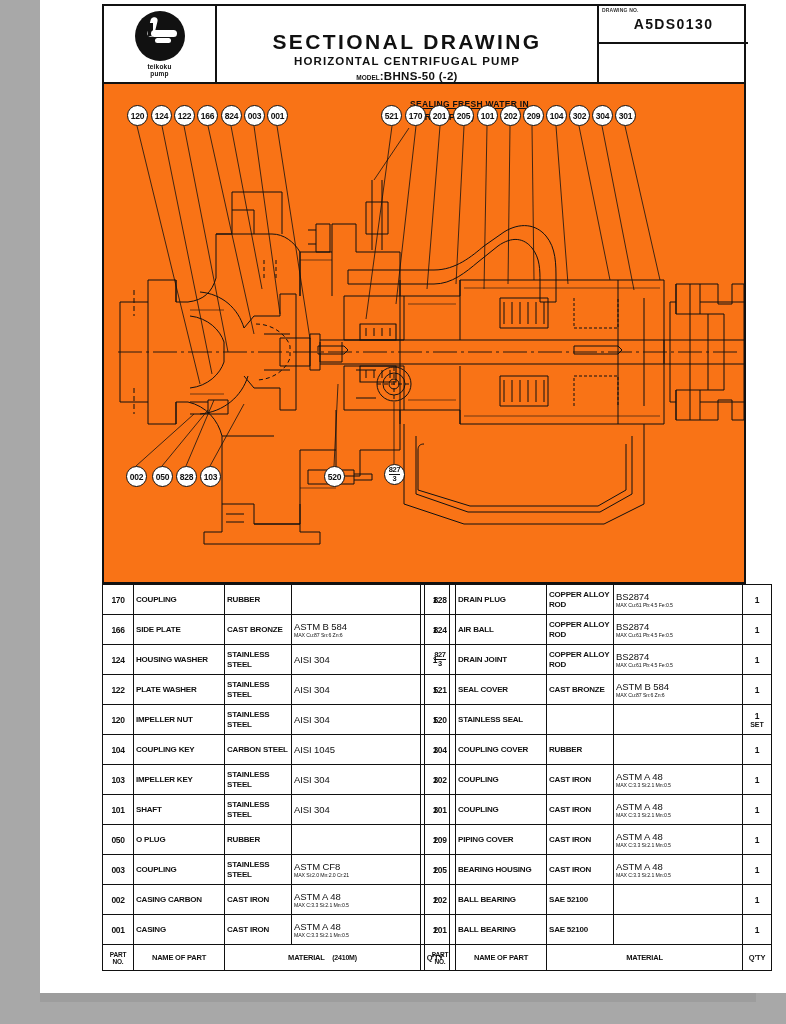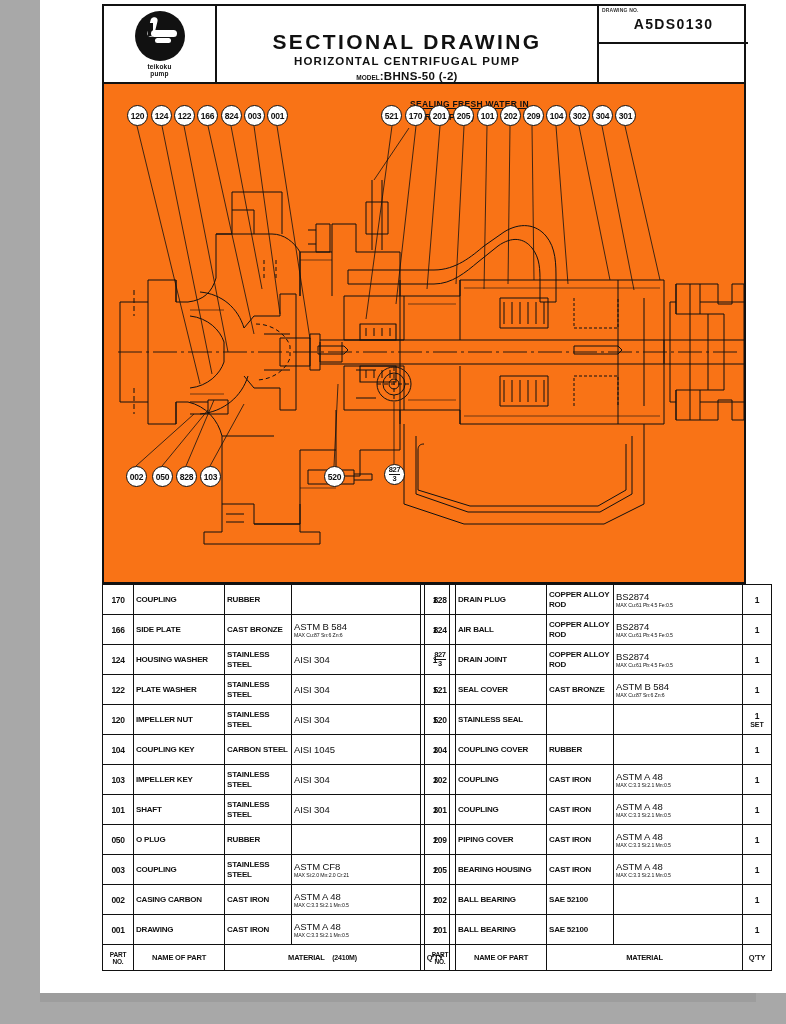--- a/index.html
+++ b/index.html
@@ -382,21 +382,21 @@
               </tr>
               <tr class="rowh">
                 <td class="c-no">002</td>
                 <td class="c-name">CASING CARBON</td>
                 <td class="c-mat">CAST IRON</td>
                 <td class="c-spec">ASTM A 48<span class="sub">MAX C:3.3 Si:2.1 Mn:0.5</span></td>
                 <td class="c-qty">1</td>
               </tr>
               <tr class="rowh">
                 <td class="c-no">001</td>
-                <td class="c-name">DRAWING</td>
+                <td class="c-name">CASING</td>
                 <td class="c-mat">CAST IRON</td>
                 <td class="c-spec">ASTM A 48<span class="sub">MAX C:3.3 Si:2.1 Mn:0.5</span></td>
                 <td class="c-qty">1</td>
               </tr>
               <tr class="hdr" style="height:26px;">
                 <td class="c-no">PART<br>NO.</td>
                 <td class="c-name" style="text-align:center;">NAME OF PART</td>
                 <td class="c-mat c-spec" colspan="2" style="text-align:center;font-size:7.5px;">MATERIAL&nbsp;&nbsp;&nbsp;&nbsp;<span style="font-size:7px;">(2410M)</span></td>
                 <td class="c-qty">Q'TY</td>
               </tr>

